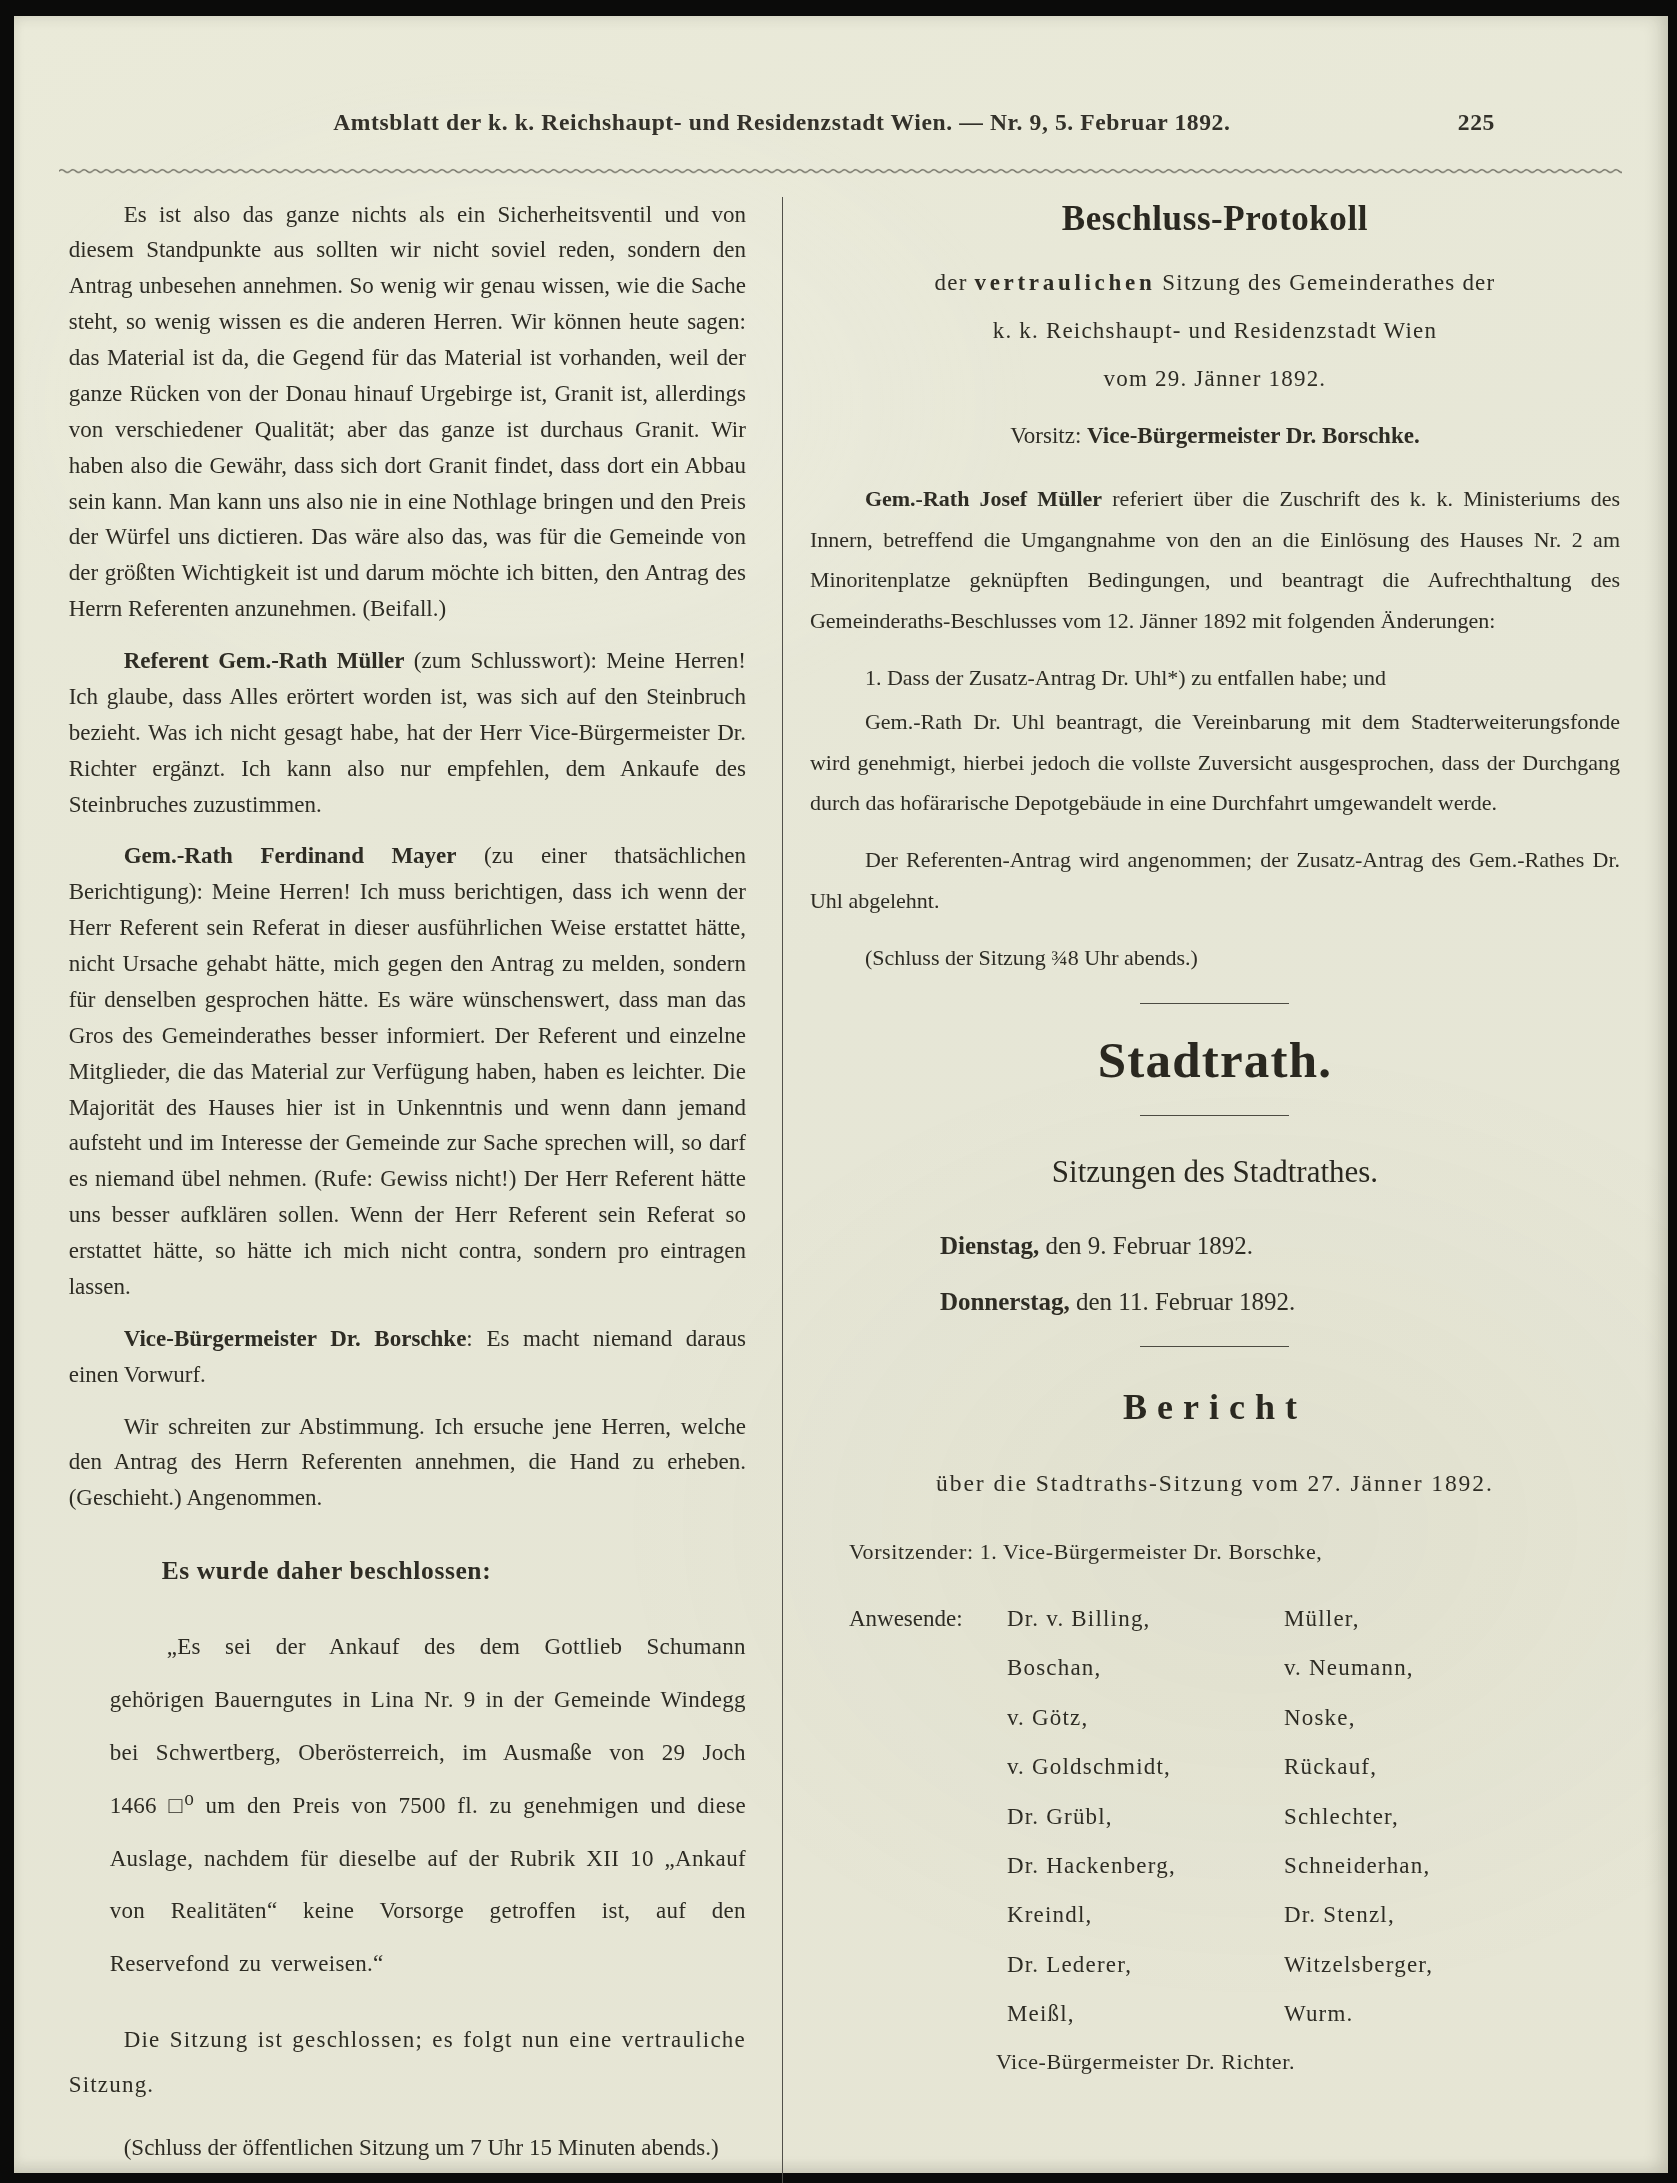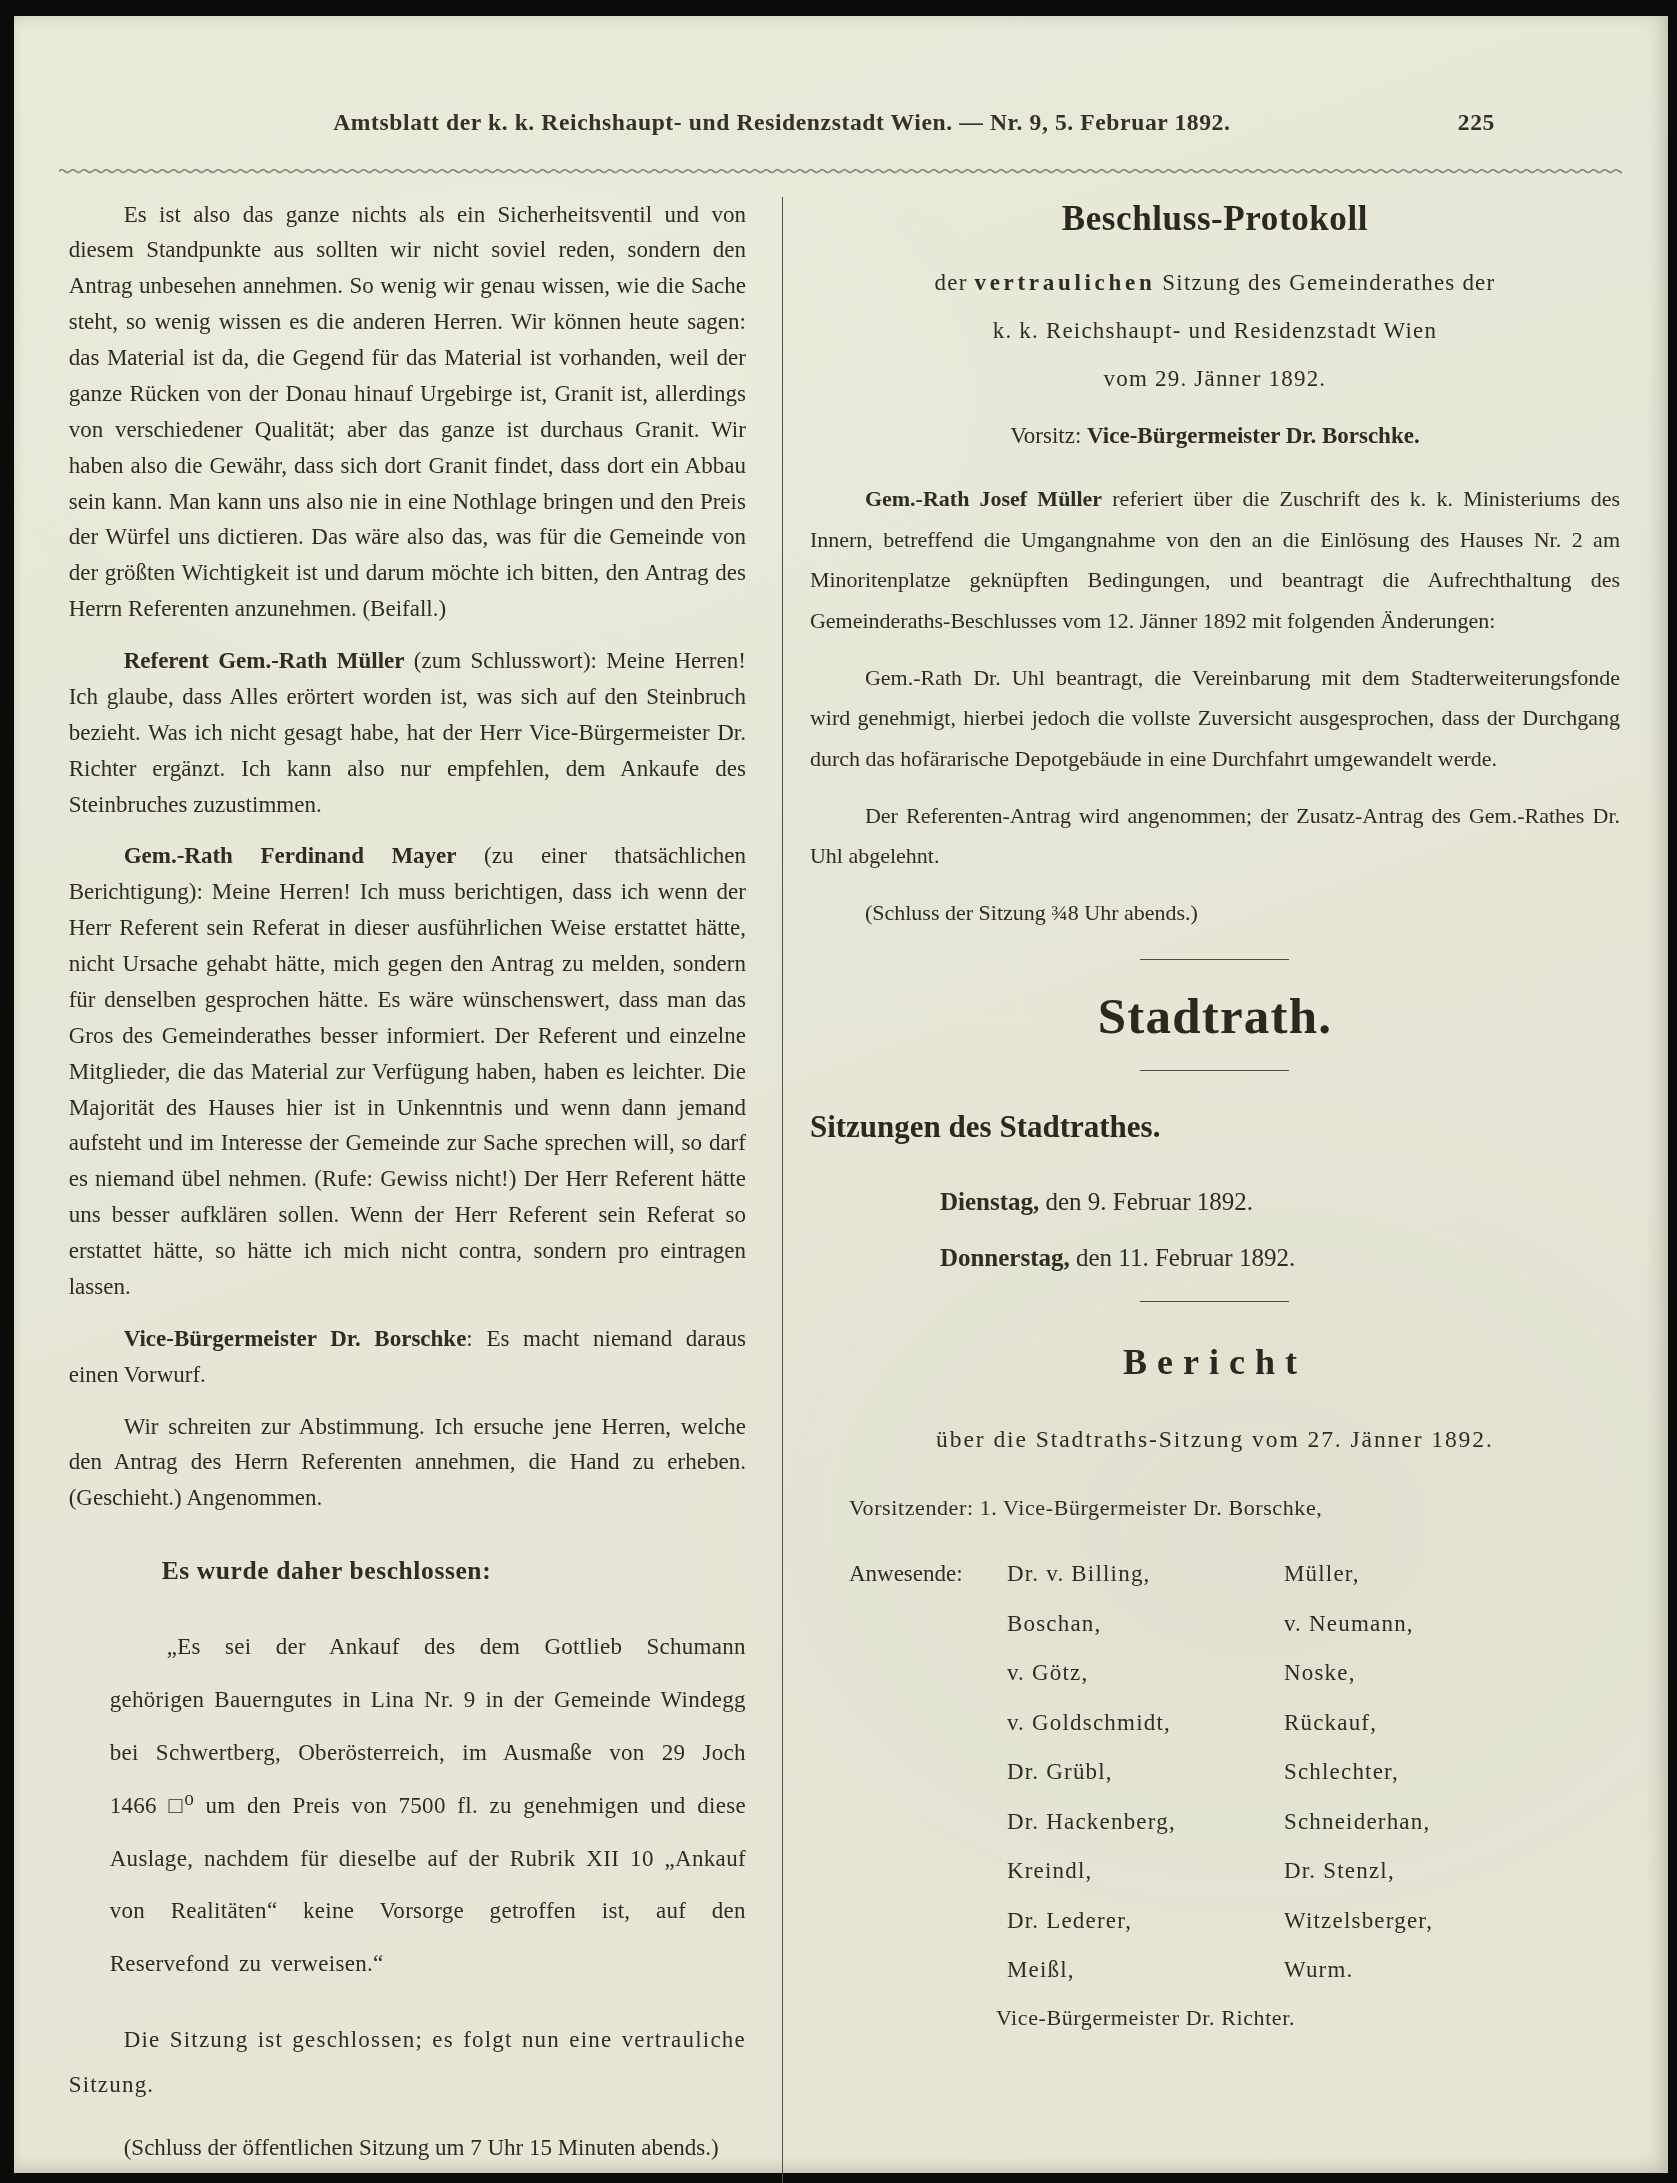--- a/index.html
+++ b/index.html
@@ -72,21 +72,21 @@
   .sub-line .em{font-weight:bold;letter-spacing:3.7px;}
   .vorsitz{font-size:23px;margin:17.4px 0 21px 0;}
   .vorsitz .name{font-weight:bold;text-align:center;}
   .list-item{margin:0 0 3.7px 0;}
   .schluss-line{margin:8.7px 0 6.2px 0;}
   .stadtrath-title{
     text-align:center;font-weight:bold;font-size:51px;letter-spacing:1.2px;
     margin:16px 0 18.6px 0;text-indent:0;line-height:1.15;color:#2a2820;
   }
   .sitzungen-title{
-    font-weight:bold;font-size:31px;
+    text-align:center;font-weight:normal;font-size:31px;
     margin:12.4px 0 27px 0;text-indent:0;color:#2a2820;
   }
   .session-line{
     font-size:25px;text-indent:0;margin:0 0 18.6px 130px;text-align:left;line-height:1.5;
   }
   .session-line .day{font-weight:bold;}
   .bericht-title{
     text-align:center;font-weight:bold;font-size:36px;letter-spacing:10px;
     margin:6.2px 0 25px 0;text-indent:0;color:#2a2820;
   }
@@ -144,20 +144,21 @@
       <p class="protokoll-title">Beschluss-Protokoll</p>
 
       <p class="sub-line centered"><span>der </span><span class="em">vertraulichen</span><span> Sitzung des Gemeinderathes der</span></p>
       <p class="sub-line centered">k. k. Reichshaupt- und Residenzstadt Wien</p>
       <p class="sub-line centered">vom 29. Jänner 1892.</p>
 
       <p class="vorsitz centered"><span>Vorsitz: </span><span class="name">Vice-Bürgermeister Dr. Borschke.</span></p>
 
       <p><b class="lead">Gem.-Rath Josef Müller</b><span> referiert über die Zuschrift des k. k. Ministeriums des Innern, betreffend die Umgangnahme von den an die Einlösung des Hauses Nr. 2 am Minoritenplatze geknüpften Bedingungen, und beantragt die Aufrechthaltung des Gemeinderaths-Beschlusses vom 12. Jänner 1892 mit folgenden Änderungen:</span></p>
 
+      <p class="list-item">1. Dass der Zusatz-Antrag Dr. Uhl*) zu entfallen habe; und</p>
 
       <p>Gem.-Rath Dr. Uhl beantragt, die Vereinbarung mit dem Stadterweiterungsfonde wird genehmigt, hierbei jedoch die vollste Zuversicht ausgesprochen, dass der Durchgang durch das hofärarische Depotgebäude in eine Durchfahrt umgewandelt werde.</p>
       <p>Der Referenten-Antrag wird angenommen; der Zusatz-Antrag des Gem.-Rathes Dr. Uhl abgelehnt.</p>
       <p class="schluss-line">(Schluss der Sitzung ¾8 Uhr abends.)</p>
 
       <hr class="rule-short">
 
       <p class="stadtrath-title">Stadtrath.</p>
 
       <hr class="rule-short">

